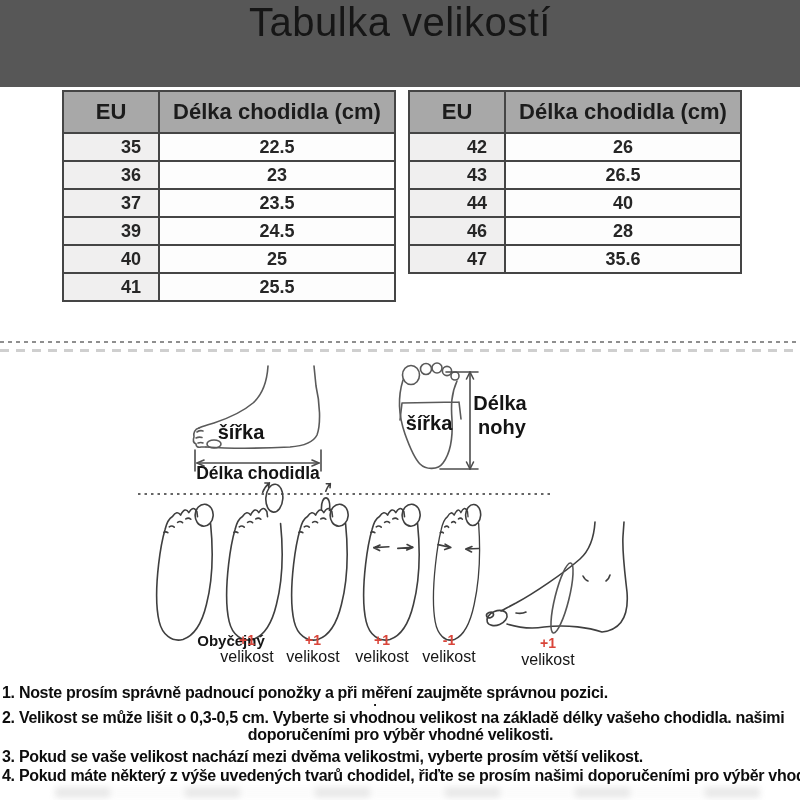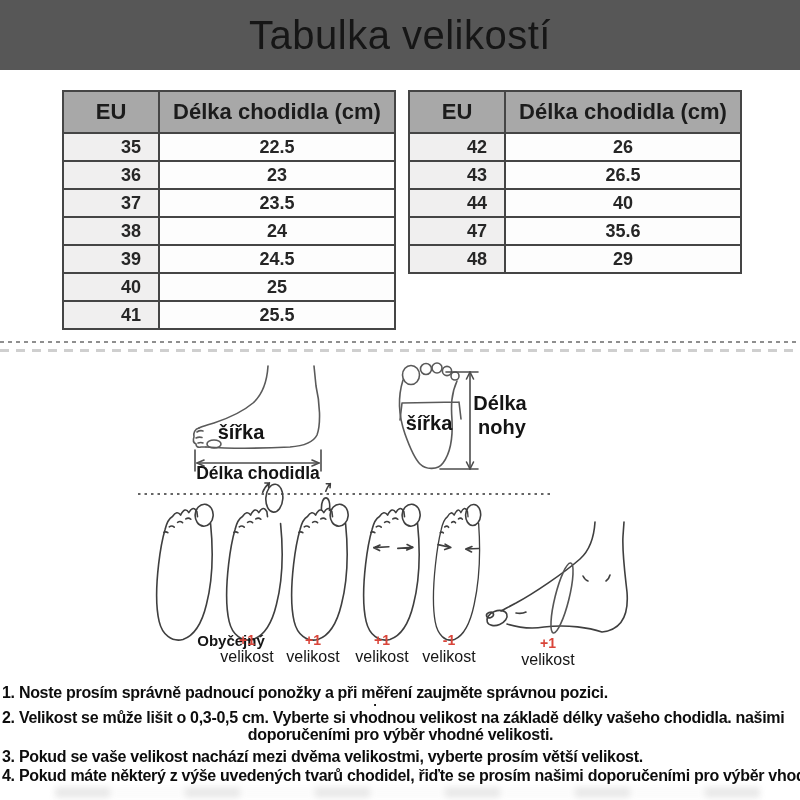--- a/index.html
+++ b/index.html
@@ -6,22 +6,22 @@
     --title_bar_bg:#575757; --title_text:#161616; --table_header_bg:#a8a8a8;
     --row_label_bg:#f0efef; --cell_bg:#fdfdfd; --table_border:#454545;
     --accent_red:#d9453a; --ink:#0f0f0f;
   }
   *{margin:0;padding:0;box-sizing:border-box;}
   html,body{width:800px;height:800px;background:#fff;overflow:hidden;}
   body{font-family:"Liberation Sans","DejaVu Sans",sans-serif;position:relative;color:var(--ink);}
   .abs{position:absolute;}
 
   
-  .titlebar{left:0;top:0;width:800px;height:70px;background:var(--title_bar_bg);
-    display:flex;align-items:center;justify-content:center;}
+  .titlebar{left:0;top:0;width:800px;height:87px;background:var(--title_bar_bg);
+    display:flex;align-items:flex-start;justify-content:center;}
   .titlebar h1{font-size:40px;font-weight:500;color:var(--title_text);letter-spacing:.5px;}
 
   
   .sizetable{border-collapse:collapse;table-layout:fixed;width:334px;}
   .sizetable th,.sizetable td{border:2px solid var(--table_border);text-align:center;vertical-align:middle;}
   .sizetable th{height:42px;background:var(--table_header_bg);font-size:22px;font-weight:700;color:#1c1c1c;}
   .sizetable td{height:28px;font-size:18px;font-weight:700;color:#262626;background:var(--cell_bg);}
   .sizetable .c-eu{width:96px;}
   .sizetable td.c-eu{background:var(--row_label_bg);padding-left:40px;}
   .tbl-left{left:62px;top:90px;}
@@ -75,24 +75,20 @@
       </tr>
     <tr>
         <td class="c-eu">36</td>
         <td>23</td>
       </tr>
     <tr>
         <td class="c-eu">37</td>
         <td>23.5</td>
       </tr>
     <tr>
-        <td class="c-eu">38</td>
-        <td>24</td>
-      </tr>
-    <tr>
         <td class="c-eu">39</td>
         <td>24.5</td>
       </tr>
     <tr>
         <td class="c-eu">40</td>
         <td>25</td>
       </tr>
     <tr>
         <td class="c-eu">41</td>
         <td>25.5</td>
@@ -114,26 +110,26 @@
       </tr>
     <tr>
         <td class="c-eu">43</td>
         <td>26.5</td>
       </tr>
     <tr>
         <td class="c-eu">44</td>
         <td>40</td>
       </tr>
     <tr>
+        <td class="c-eu">46</td>
+        <td>28</td>
+      </tr>
+    <tr>
         <td class="c-eu">47</td>
         <td>35.6</td>
-      </tr>
-    <tr>
-        <td class="c-eu">48</td>
-        <td>29</td>
       </tr>
   </tbody>
 </table>
 
 <div class="abs sep-a"></div>
 <div class="abs sep-b"></div>
 
 <svg class="abs measure-svg" width="420" height="125" viewBox="0 0 420 125">
   <g fill="none" stroke="#5a5a5a" stroke-width="1.6" stroke-linecap="round" stroke-linejoin="round">
 

